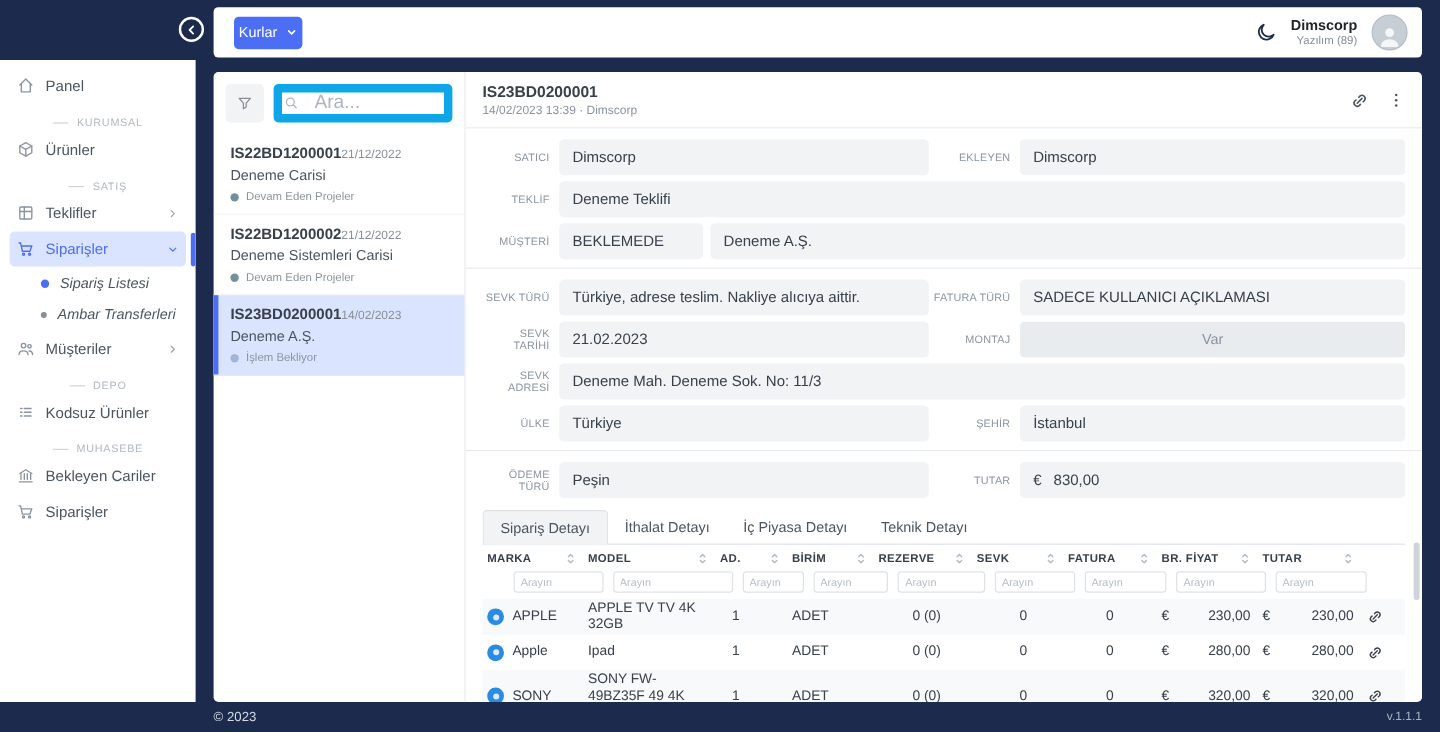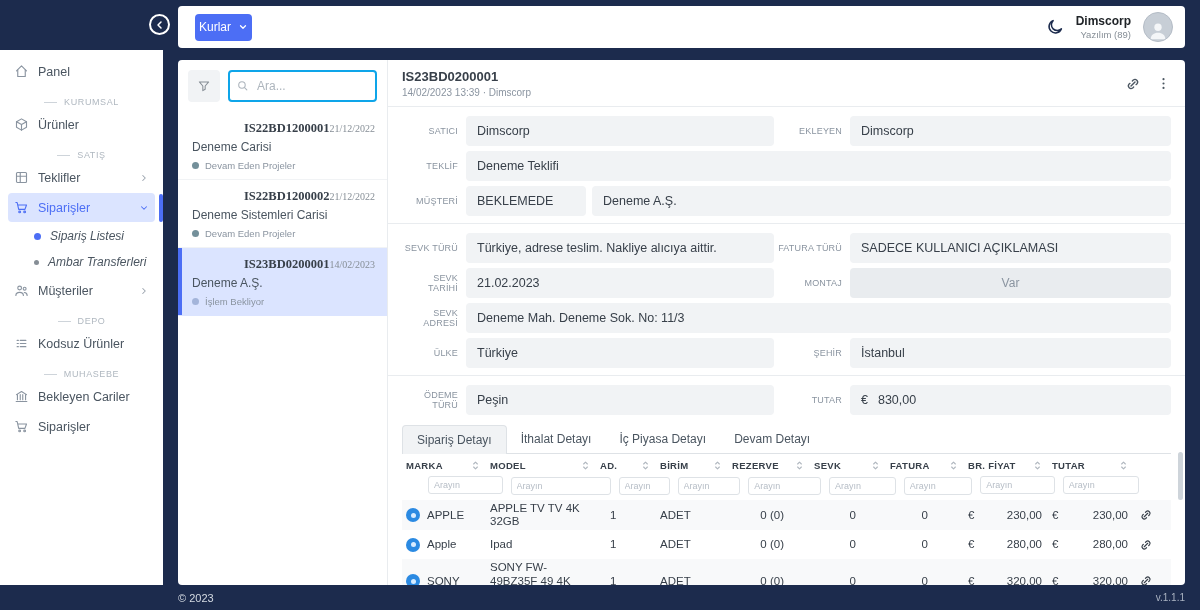--- a/index.html
+++ b/index.html
@@ -78,28 +78,28 @@
   
   .list-pane { width:210px; border-right:1px solid #e9ecef; flex-shrink:0; display:flex; flex-direction:column; }
   .search-row { display:flex; gap:8px; padding:10px; }
   .filter-btn {
     width:32px; height:32px; border:none; border-radius:4px; background:#f1f3f5;
     color:#868e96; display:flex; align-items:center; justify-content:center; cursor:pointer; flex-shrink:0;
   }
   .search-wrap { position:relative; flex:1; }
   .search-wrap .s-icon { position:absolute; left:8px; top:9px; color:#adb5bd; }
   .search-input {
-    width:100%; height:32px; border:2px solid #0ea5e9; border-radius:4px;
-    padding:0 8px 0 27px; font-size:12px; font-family:inherit; color:#343a40; outline:none;
+    width:100%; height:32px; border:7px solid #0ea5e9; border-radius:4px;
+    padding:0 8px 0 27px; font-size:16px; font-family:inherit; color:#343a40; outline:none;
   }
   .search-input::placeholder { color:#adb5bd; }
   .order-item { padding:9px 12px 8px 14px; border-bottom:1px solid #f1f3f5; position:relative; cursor:pointer; }
   .order-item.selected { background:#dbe4ff; border-bottom-color:#dbe4ff; }
   .sel-bar { position:absolute; left:0; top:0; bottom:0; width:4px; background:#4c6ef5; }
-  .o-top { display:flex; align-items:baseline; justify-content:flex-end;font-family:Liberation Serif, serif; }
+  .o-top { display:flex; align-items:baseline; justify-content:flex-start; }
   .o-code { font-size:12.5px; font-weight:700; color:#38404a; }
   .o-date { font-size:10px; color:#868e96; }
   .o-cust { font-size:12px; color:#4a5560; margin-top:4px; }
   .o-status { display:flex; align-items:center; gap:6px; margin-top:6px; font-size:9.5px; color:#8a94a0; }
   .sdot { width:7px; height:7px; border-radius:50%; flex-shrink:0; }
   .sdot-1 { background:#74909a; }
   .sdot-2 { background:#a3b4da; }
 
   
   .detail-pane { flex:1; display:flex; flex-direction:column; position:relative; overflow:hidden; }
@@ -487,21 +487,21 @@
         <div class="finput w-r money">
           <span>€</span>
           <span>830,00</span>
         </div>
       </div>
 
       <div class="tabs">
         <div class="tab active">Sipariş Detayı</div>
         <div class="tab">İthalat Detayı</div>
         <div class="tab">İç Piyasa Detayı</div>
-        <div class="tab">Devam Detayı</div>
+        <div class="tab">Teknik Detayı</div>
       </div>
 
       <div class="table">
         <div class="thead">
           <div class="th c-marka">
               <span>MARKA</span>
               <span class="sort">
                 <svg width="9" height="11" viewBox="0 0 24 28" fill="none" stroke="currentColor" stroke-width="3" stroke-linecap="round" stroke-linejoin="round">
                   <path d="M7 10l5-5 5 5"></path>
                   <path d="M7 18l5 5 5-5"></path>

